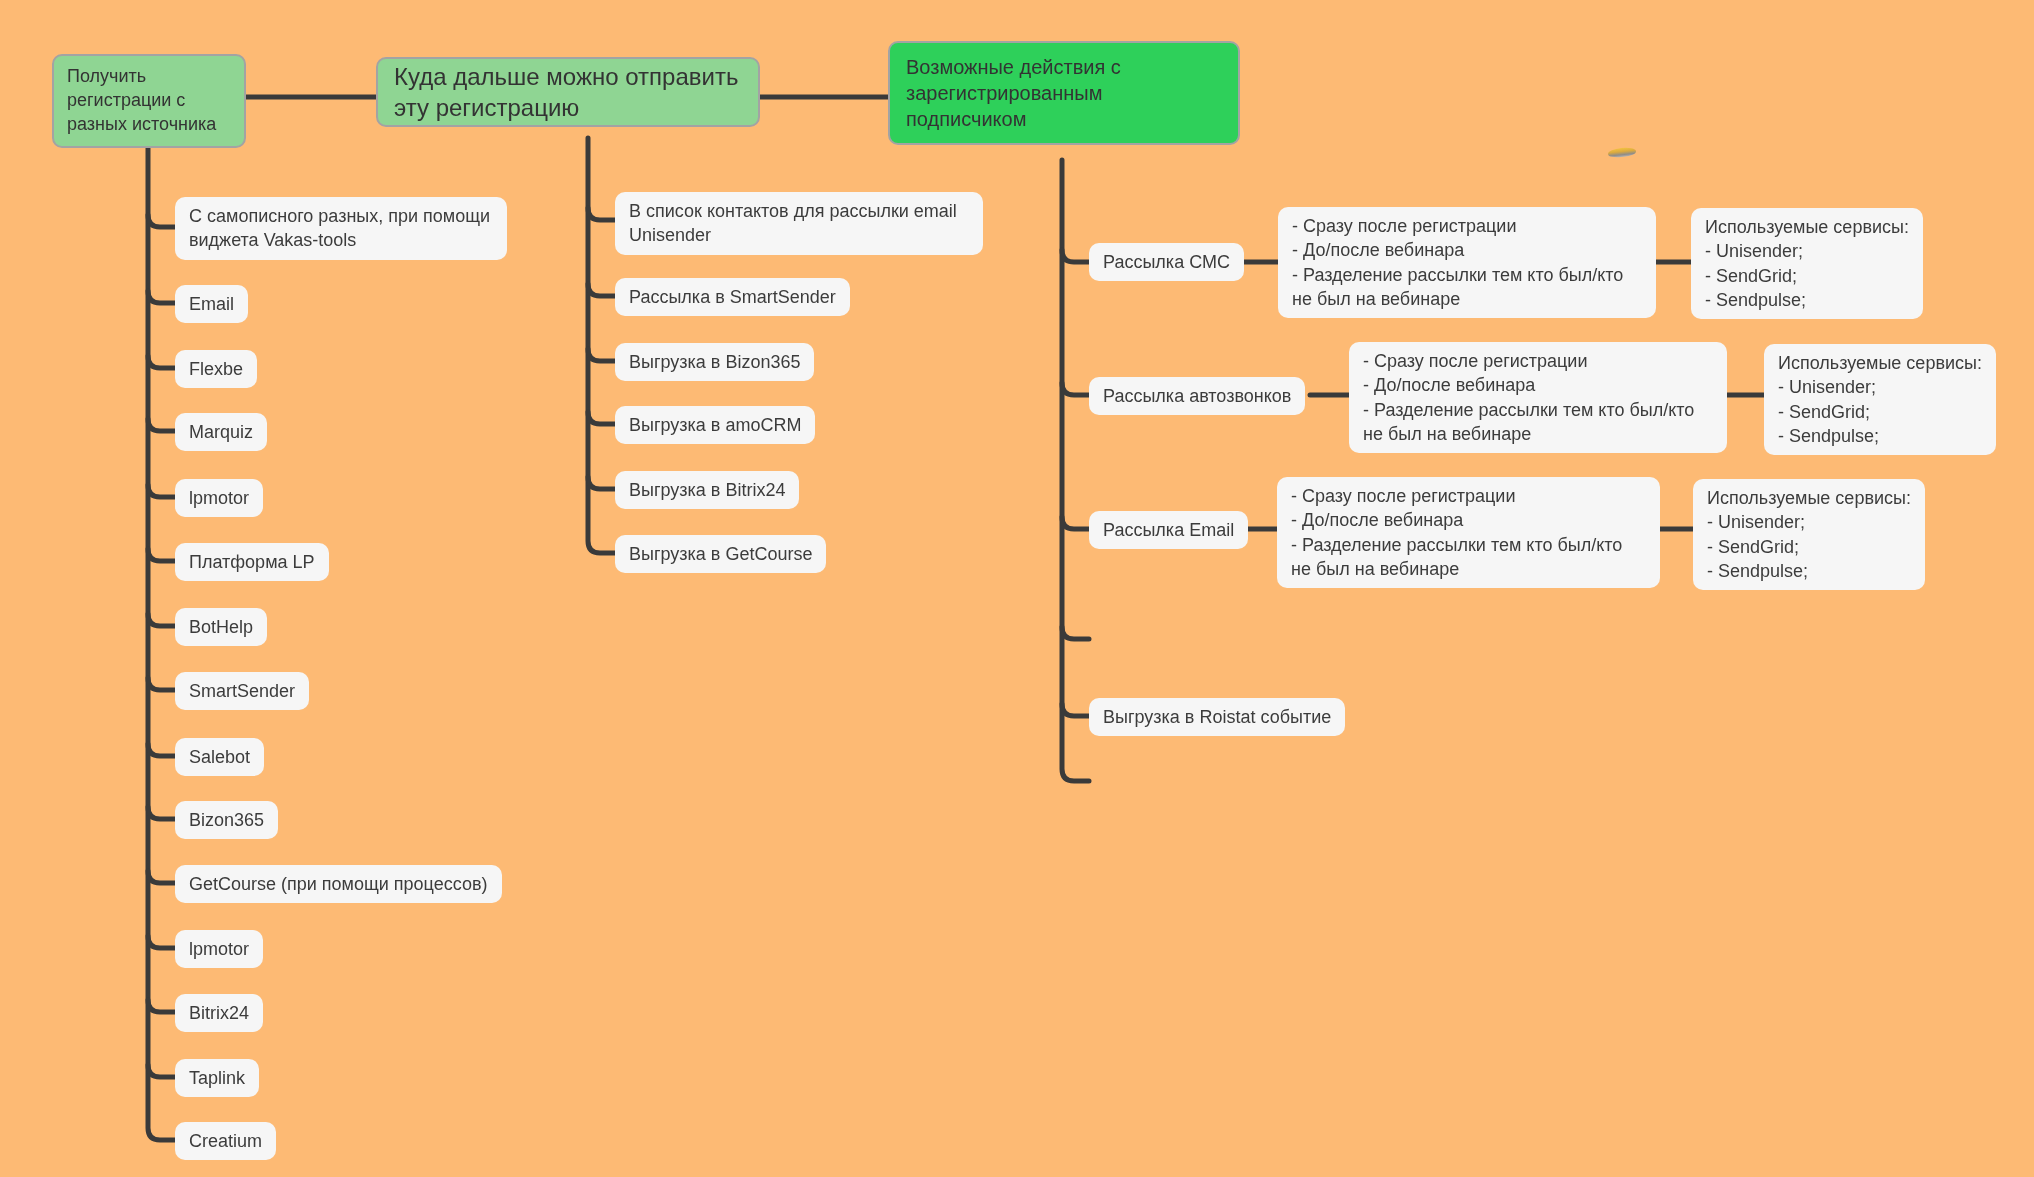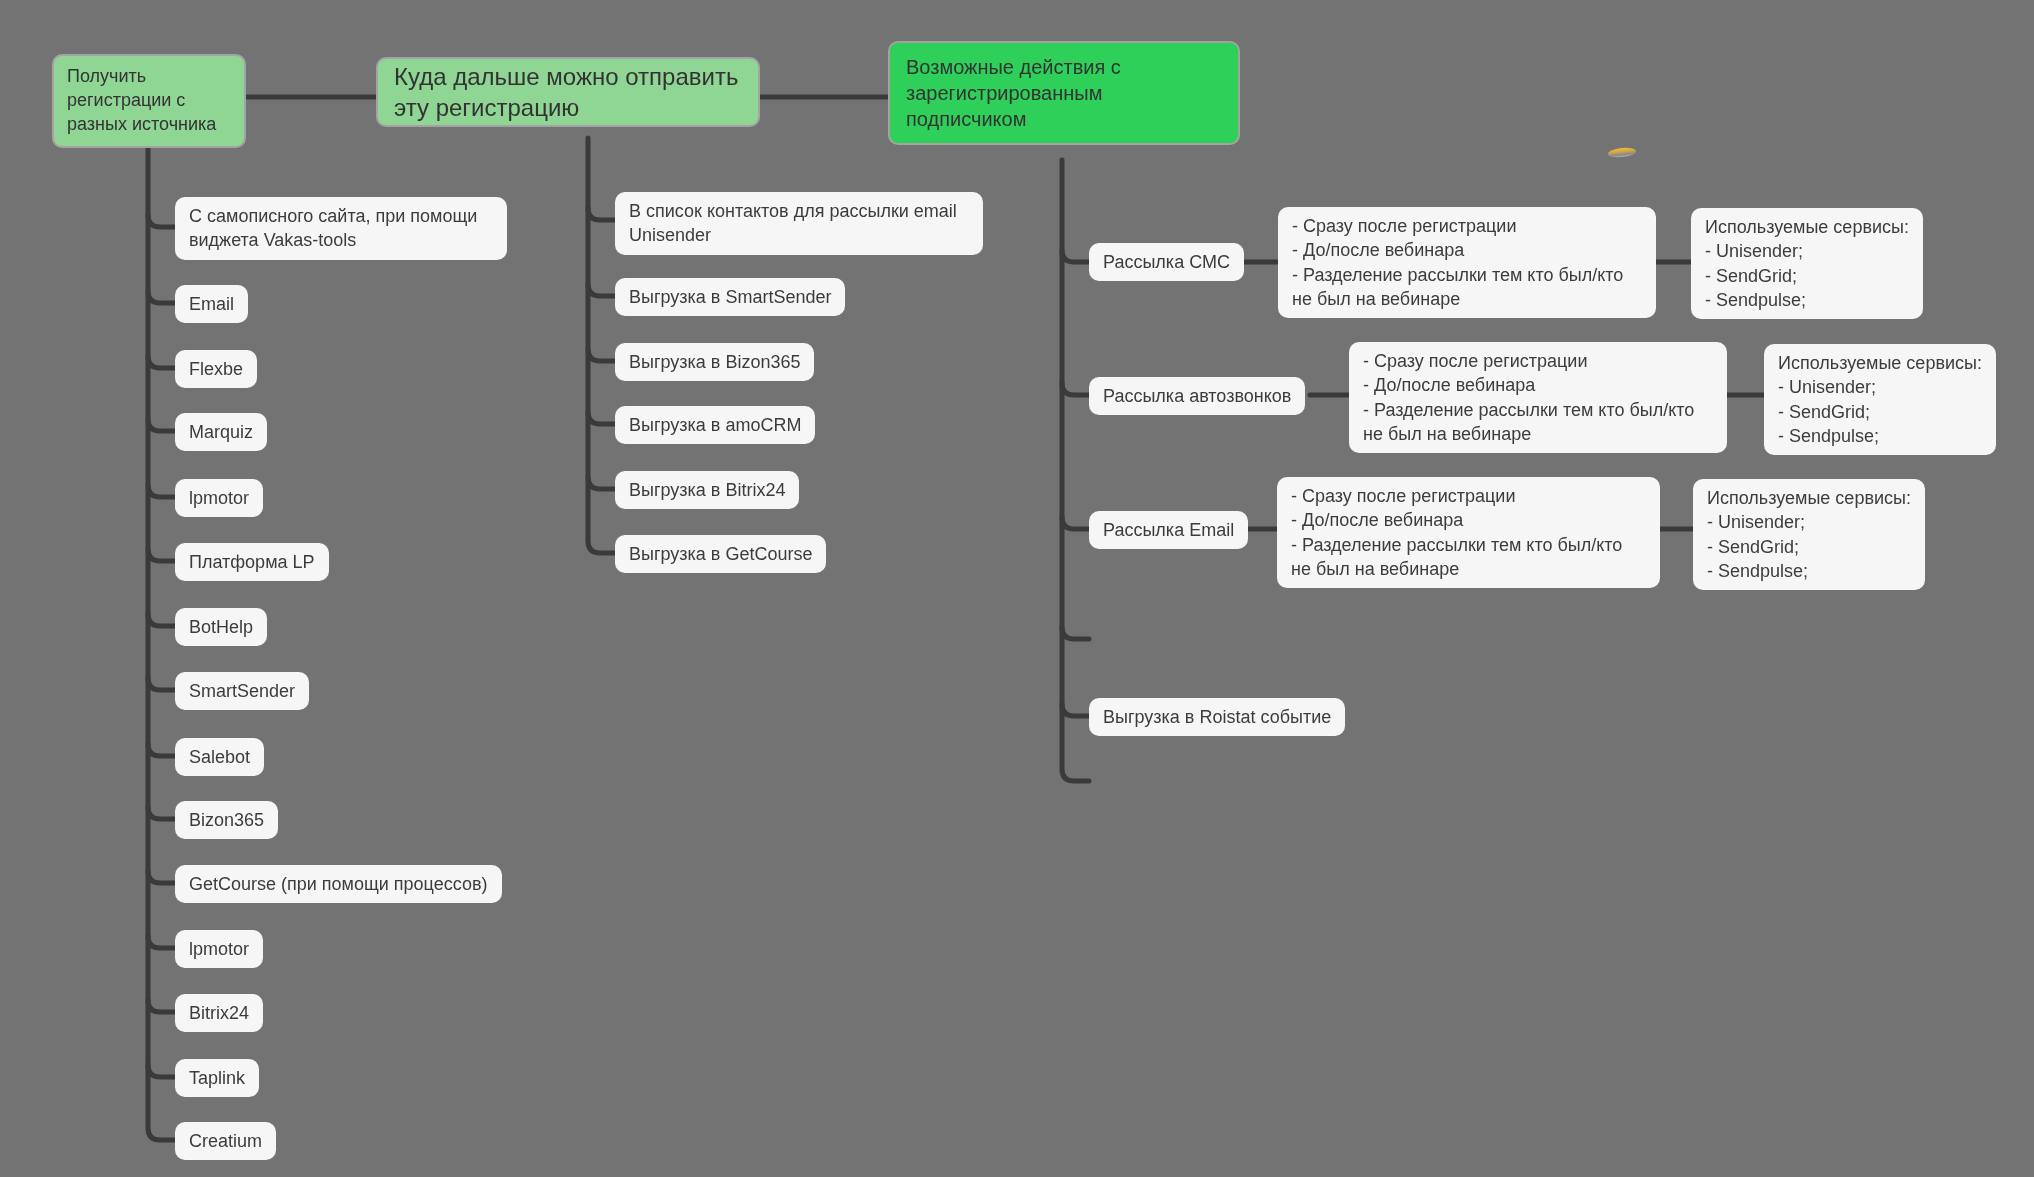--- a/index.html
+++ b/index.html
@@ -1,19 +1,19 @@
 <!DOCTYPE html>
 <html><head>
 <meta charset="utf-8">
 <style>
   html,body{margin:0;padding:0;background:#ffffff;}
   .canvas{
     position:relative;
     width:2034px;height:1177px;
-    background:#737373;
+    background:#fdba74;
     font-family:"Liberation Sans","DejaVu Sans",sans-serif;
     overflow:hidden;
   }
   svg.wires{position:absolute;left:0;top:0;width:2034px;height:1177px;}
   svg.wires path{fill:none;stroke:#3a3a3a;stroke-width:5;stroke-linecap:round;}
 
   .node{position:absolute;box-sizing:border-box;color:#3c3c3c;}
 
   .root{
     background:#8fd593;
@@ -91,38 +91,38 @@
     <path d="M1310,395 H1349"></path>
     <path d="M1725,395 H1764"></path>
     <path d="M1245,529 H1277"></path>
     <path d="M1660,529 H1693"></path>
   </svg>
 
   <div class="node root root1">Получить регистрации с разных источника</div>
   <div class="node root root2">Куда дальше можно отправить эту регистрацию</div>
   <div class="node root root3">Возможные действия с зарегистрированным подписчиком</div>
 
-  <div class="node leaf wrap" style="left:175px;top:197px;width:332px;">С самописного сайта, при помощи виджета Vakas-tools</div>
+  <div class="node leaf wrap" style="left:175px;top:197px;width:332px;">С самописного разных, при помощи виджета Vakas-tools</div>
   <div class="node leaf" style="left:175px;top:285px;">Email</div>
   <div class="node leaf" style="left:175px;top:350px;">Flexbe</div>
   <div class="node leaf" style="left:175px;top:413px;">Marquiz</div>
   <div class="node leaf" style="left:175px;top:479px;">lpmotor</div>
   <div class="node leaf" style="left:175px;top:543px;">Платформа LP</div>
   <div class="node leaf" style="left:175px;top:608px;">BotHelp</div>
   <div class="node leaf" style="left:175px;top:672px;">SmartSender</div>
   <div class="node leaf" style="left:175px;top:738px;">Salebot</div>
   <div class="node leaf" style="left:175px;top:801px;">Bizon365</div>
   <div class="node leaf" style="left:175px;top:865px;">GetCourse (при помощи процессов)</div>
   <div class="node leaf" style="left:175px;top:930px;">lpmotor</div>
   <div class="node leaf" style="left:175px;top:994px;">Bitrix24</div>
   <div class="node leaf" style="left:175px;top:1059px;">Taplink</div>
   <div class="node leaf" style="left:175px;top:1122px;">Creatium</div>
 
   <div class="node leaf wrap" style="left:615px;top:192px;width:368px;">В список контактов для рассылки email Unisender</div>
-  <div class="node leaf" style="left:615px;top:278px;">Выгрузка в SmartSender</div>
+  <div class="node leaf" style="left:615px;top:278px;">Рассылка в SmartSender</div>
   <div class="node leaf" style="left:615px;top:343px;">Выгрузка в Bizon365</div>
   <div class="node leaf" style="left:615px;top:406px;">Выгрузка в amoCRM</div>
   <div class="node leaf" style="left:615px;top:471px;">Выгрузка в Bitrix24</div>
   <div class="node leaf" style="left:615px;top:535px;">Выгрузка в GetCourse</div>
 
   <div class="node leaf" style="left:1089px;top:243px;">Рассылка СМС</div>
   <div class="node leaf multiline" style="left:1278px;top:207px;width:378px;">- Сразу после регистрации
 - До/после вебинара
 - Разделение рассылки тем кто был/кто не был на вебинаре</div>
   <div class="node leaf pre" style="left:1691px;top:208px;">Используемые сервисы:

